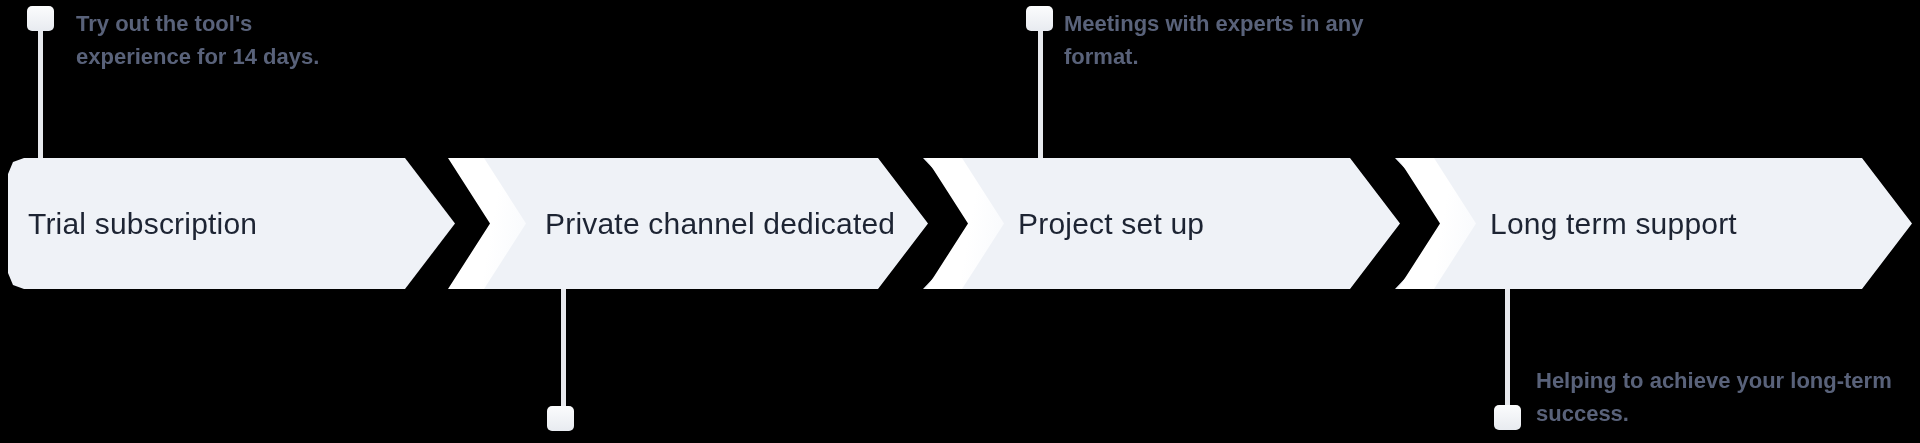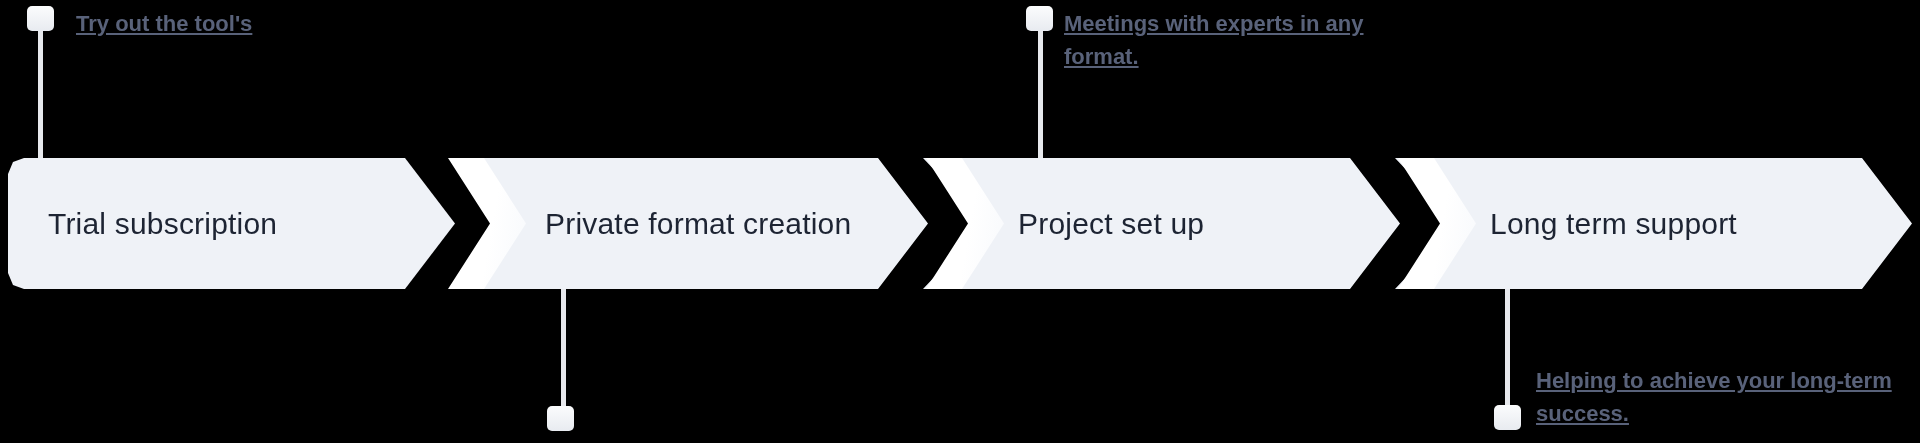--- a/index.html
+++ b/index.html
@@ -33,21 +33,21 @@
   }
   .stage-2 { left: 450px;  width: 478px; }
   .stage-3 { left: 923px;  width: 477px; text-align: center; }
   .stage-4 { left: 1395px; width: 517px; }
   .stage-label {
     color: #1d2433;
     font-size: 30px;
     letter-spacing: 0.2px;
     white-space: nowrap;
   }
-  .stage-first .stage-label { margin-left: 40px; }
+  .stage-first .stage-label { margin-left: 20px; }
   .stage-notched .stage-label { margin-left: 95px; }
   
   .arrow-band {
     position: absolute;
     top: 158px; height: 131px; width: 78px;
     background: linear-gradient(100deg, #ffffff 55%, #f7f9fc 100%);
     clip-path: polygon(0 0, 36px 0, 78px 50%, 36px 100%, 0 100%, 42px 50%);
   }
   .arrow-1 { left: 448px; }
   .arrow-2 { left: 926px; }
@@ -76,56 +76,57 @@
     color: #59627a;
     font-size: 22px;
     font-weight: 600;
     line-height: 33px;
     white-space: nowrap;
   }
   .ann-1 { left: 76px;   top: 7px;   }
   .ann-2 { left: 592px;  top: 364px; }
   .ann-3 { left: 1064px; top: 7px;   }
   .ann-4 { left: 1536px; top: 364px; }
-  .annotation .line { display: block; text-decoration: underline; }
+  .annotation .line { display: block; }
 </style>
 </head>
 <body>
 
 <div class="canvas">
 
   <div class="stem stem-1"></div>
   <div class="stem stem-2"></div>
   <div class="stem stem-3"></div>
   <div class="stem stem-4"></div>
 
   <div class="marker marker-1"></div>
   <div class="marker marker-2"></div>
   <div class="marker marker-3"></div>
   <div class="marker marker-4"></div>
 
   <div class="stage stage-first">
     <span class="stage-label">Trial subscription</span>
   </div>
   <div class="stage stage-notched stage-2">
-    <span class="stage-label">Private format creation</span>
+    <span class="stage-label">Private channel dedicated</span>
   </div>
   <div class="stage stage-notched stage-3">
     <span class="stage-label">Project set up</span>
   </div>
   <div class="stage stage-notched stage-4">
     <span class="stage-label">Long term support</span>
   </div>
 
   <div class="arrow-band arrow-1"></div>
   <div class="arrow-band arrow-2"></div>
   <div class="arrow-band arrow-3"></div>
 
   <div class="annotation ann-1">
     <span class="line">Try out the tool's</span>
+    <span class="line">experience for 14 days.</span>
   </div>
   <div class="annotation ann-4">
     <span class="line">Helping to achieve your long-term</span>
     <span class="line">success.</span>
   </div>
   <div class="annotation ann-3">
     <span class="line">Meetings with experts in any</span>
     <span class="line">format.</span>
   </div>
 

